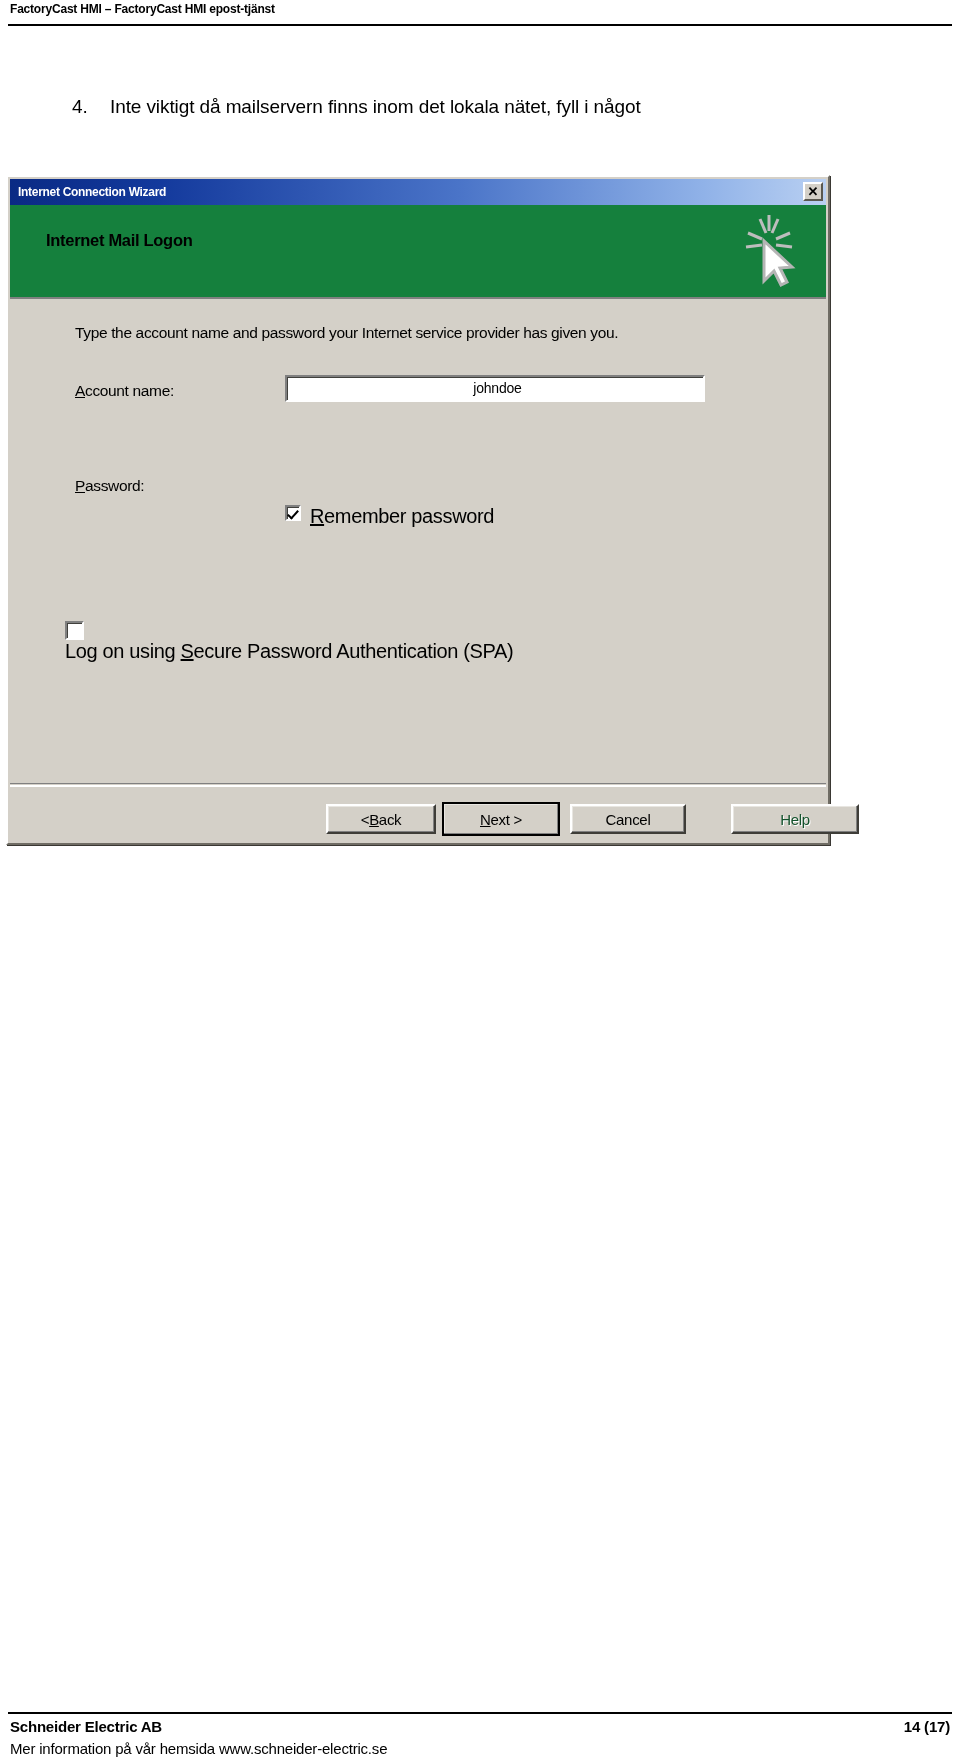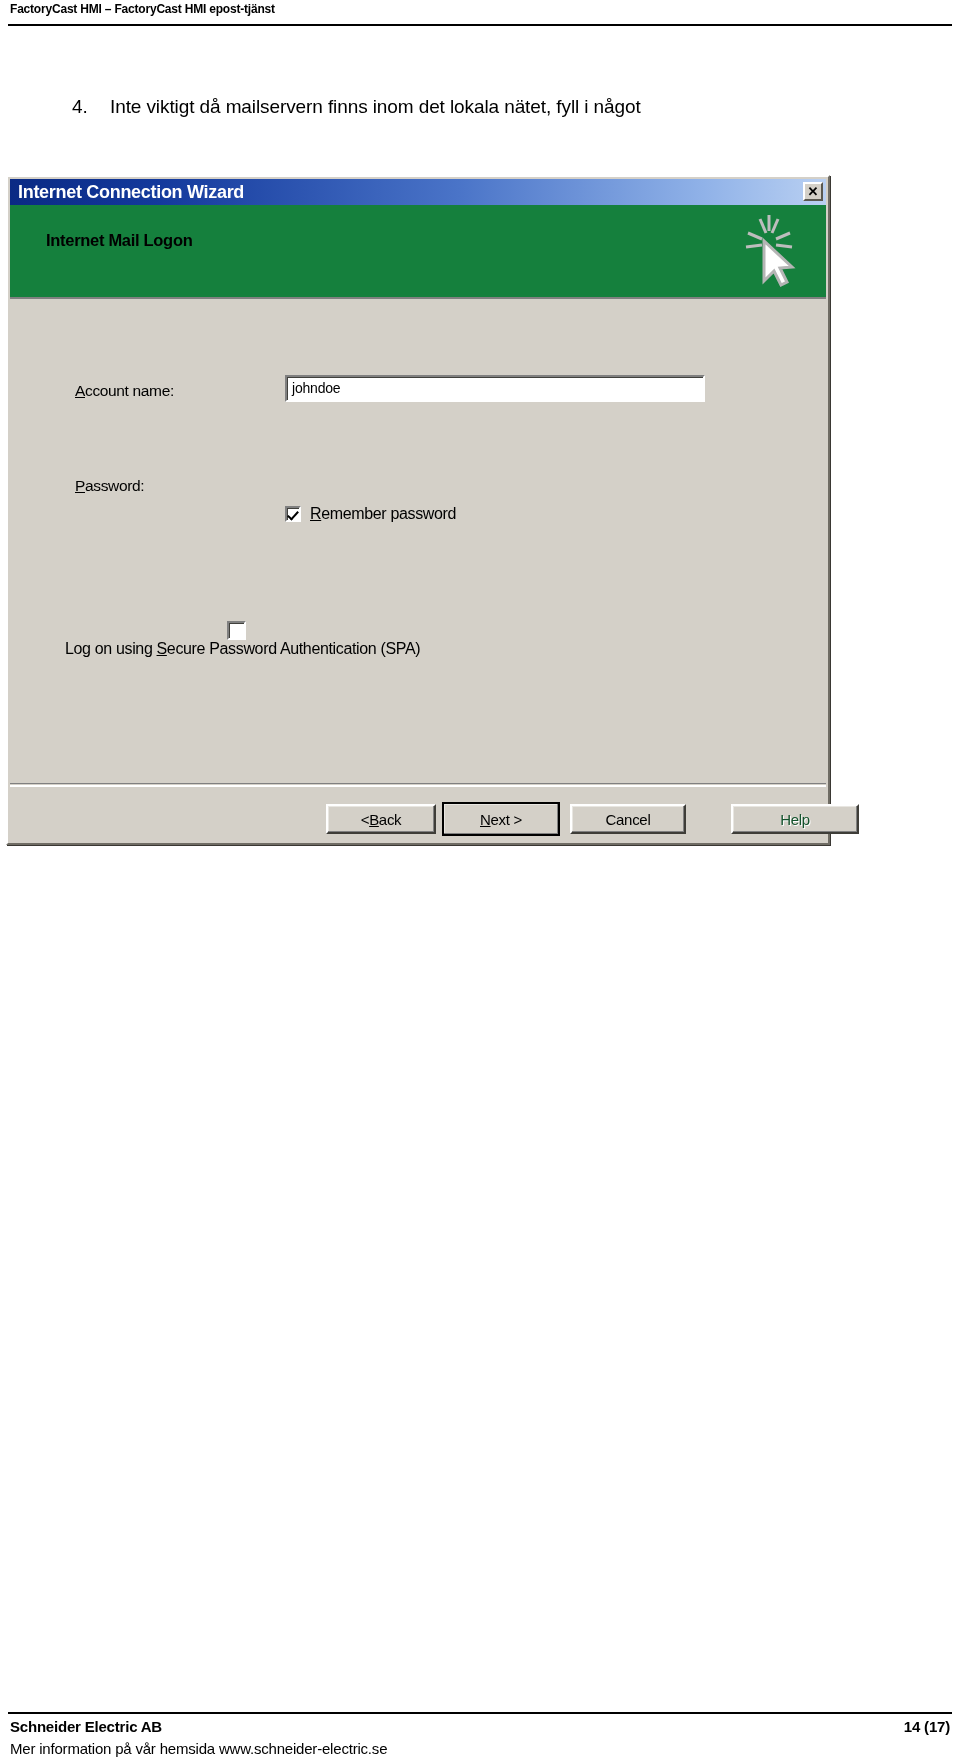--- a/index.html
+++ b/index.html
@@ -76,21 +76,21 @@
     left: 2px;
     top: 2px;
     width: 816px;
     height: 26px;
     background: linear-gradient(to right, #0a2a84 0%, #13399c 18%, #4a74c8 55%, #90b2e8 85%, #b9d0f2 100%);
     display: flex;
     align-items: center;
   }
   .titlebar-text {
     color: #ffffff;
-    font-size: 18px;
+    font-size: 12px;
     font-weight: bold;
     letter-spacing: -0.3px;
     margin-left: 8px;
     white-space: nowrap;
   }
   .titlebar-close {
     position: absolute;
     right: 3px;
     top: 3px;
     width: 20px;
@@ -172,35 +172,36 @@
     border: 2px solid;
     border-color: #808080 #ffffff #ffffff #808080;
     box-shadow: inset 1px 1px 0 #40403c;
     box-sizing: border-box;
     font-size: 14px;
     letter-spacing: -0.2px;
     padding: 3px 0 0 5px;
     color: #000000;
     overflow: hidden;
     white-space: nowrap;
+    text-align: center;
   }
   .tb-account { left: 275px; top: 76px; width: 420px; }
   .tb-password { left: 272px; top: 170px; width: 422px; }
   .tb-password .masked {
     font-size: 11px;
     letter-spacing: 1px;
     position: relative;
     top: -1px;
   }
 
   .checkrow {
     position: absolute;
     display: flex;
-    align-items: center;
-    font-size: 16px;
+    align-items: flex-start;
+    font-size: 20px;
     letter-spacing: -0.35px;
     white-space: nowrap;
   }
   .cb-remember { left: 275px; top: 206px; }
   .cb-spa { left: 55px; top: 322px; flex-direction: column; }
 
   .checkbox {
     width: 16px;
     height: 16px;
     background: #ffffff;
@@ -353,20 +354,21 @@
           <line x1="58" y1="36" x2="42" y2="34"></line>
           <line x1="35" y1="4" x2="35" y2="20"></line>
         </g>
         <polygon points="30,30 30,70 40,60 47,74 53,71 46,57 58,56" fill="#ffffff" stroke="#b5b5b5" stroke-width="3" stroke-linejoin="miter"></polygon>
       </svg>
     </div>
   </div>
 
   <div class="wizard-body">
 
+    <div class="intro-text">Type the account name and password your Internet service provider has given you.</div>
 
     <div class="field-label lbl-account"><u class="acc">A</u><span>ccount name:</span></div>
     <div class="textbox tb-account">johndoe</div>
 
     <div class="field-label lbl-password"><u class="acc">P</u><span>assword:</span></div>
 
     <div class="checkrow cb-remember">
       <span class="checkbox checked"></span>
       <span><u class="acc">R</u><span>emember password</span></span>
     </div>

